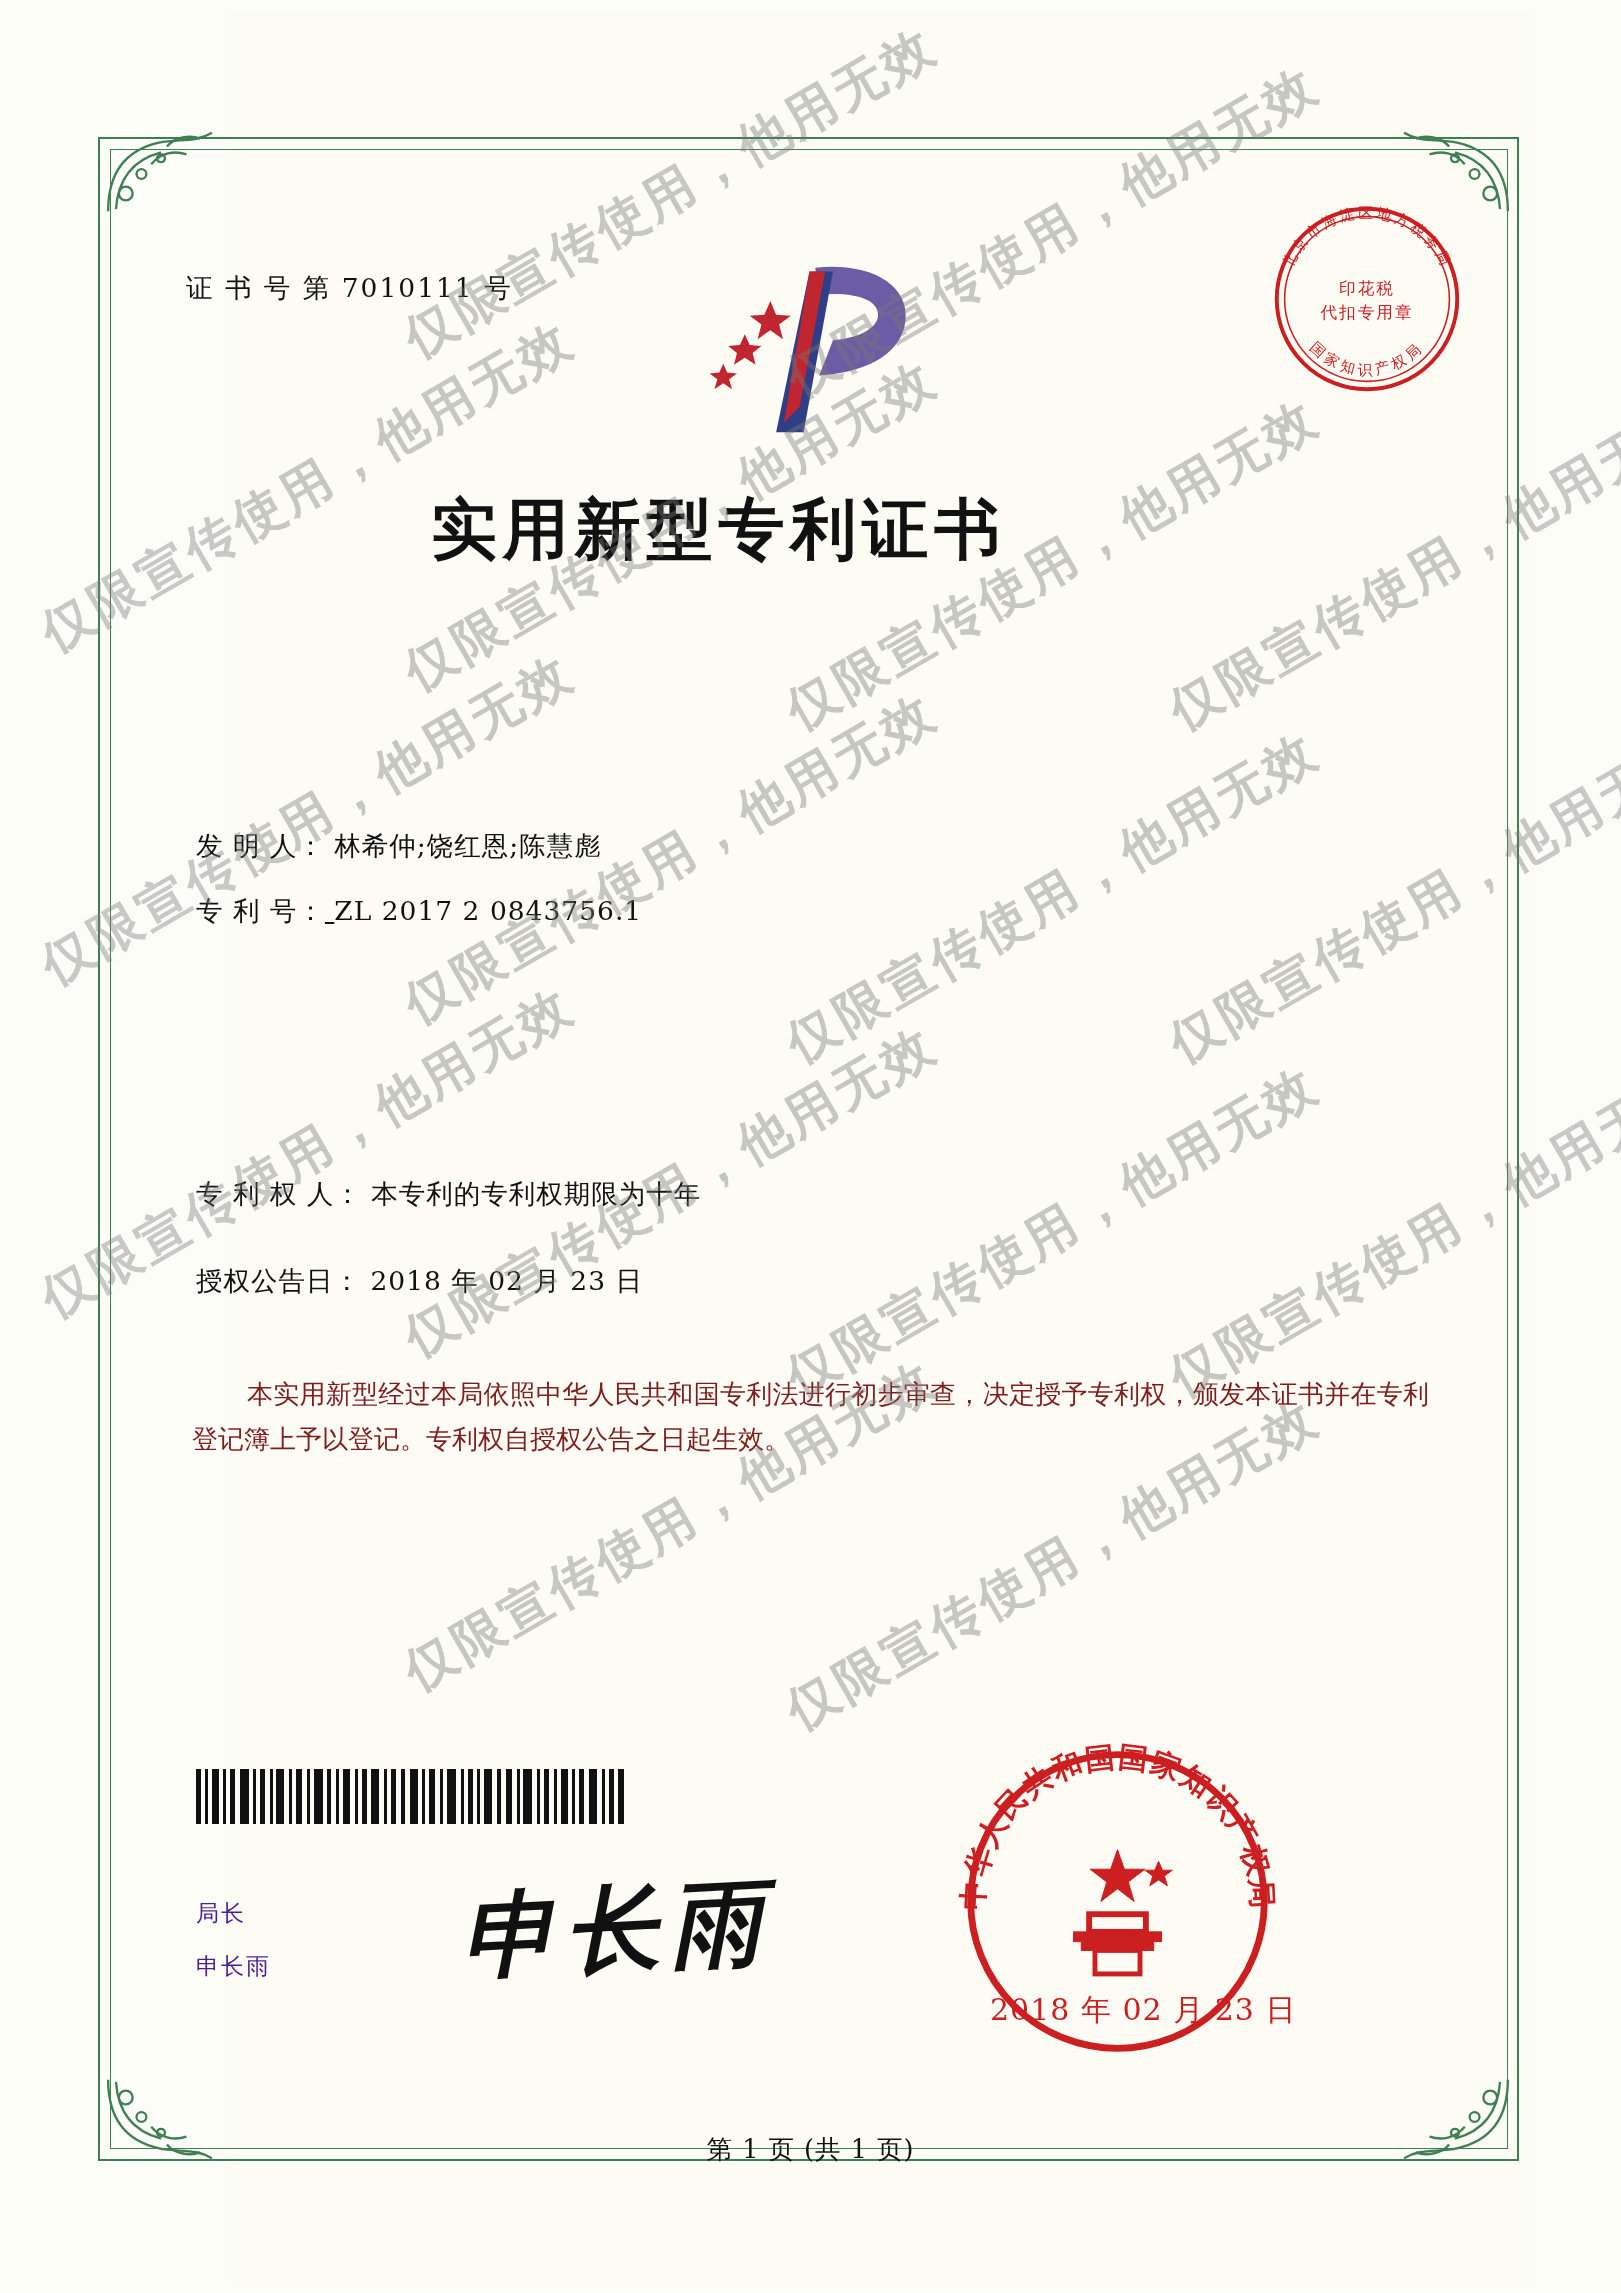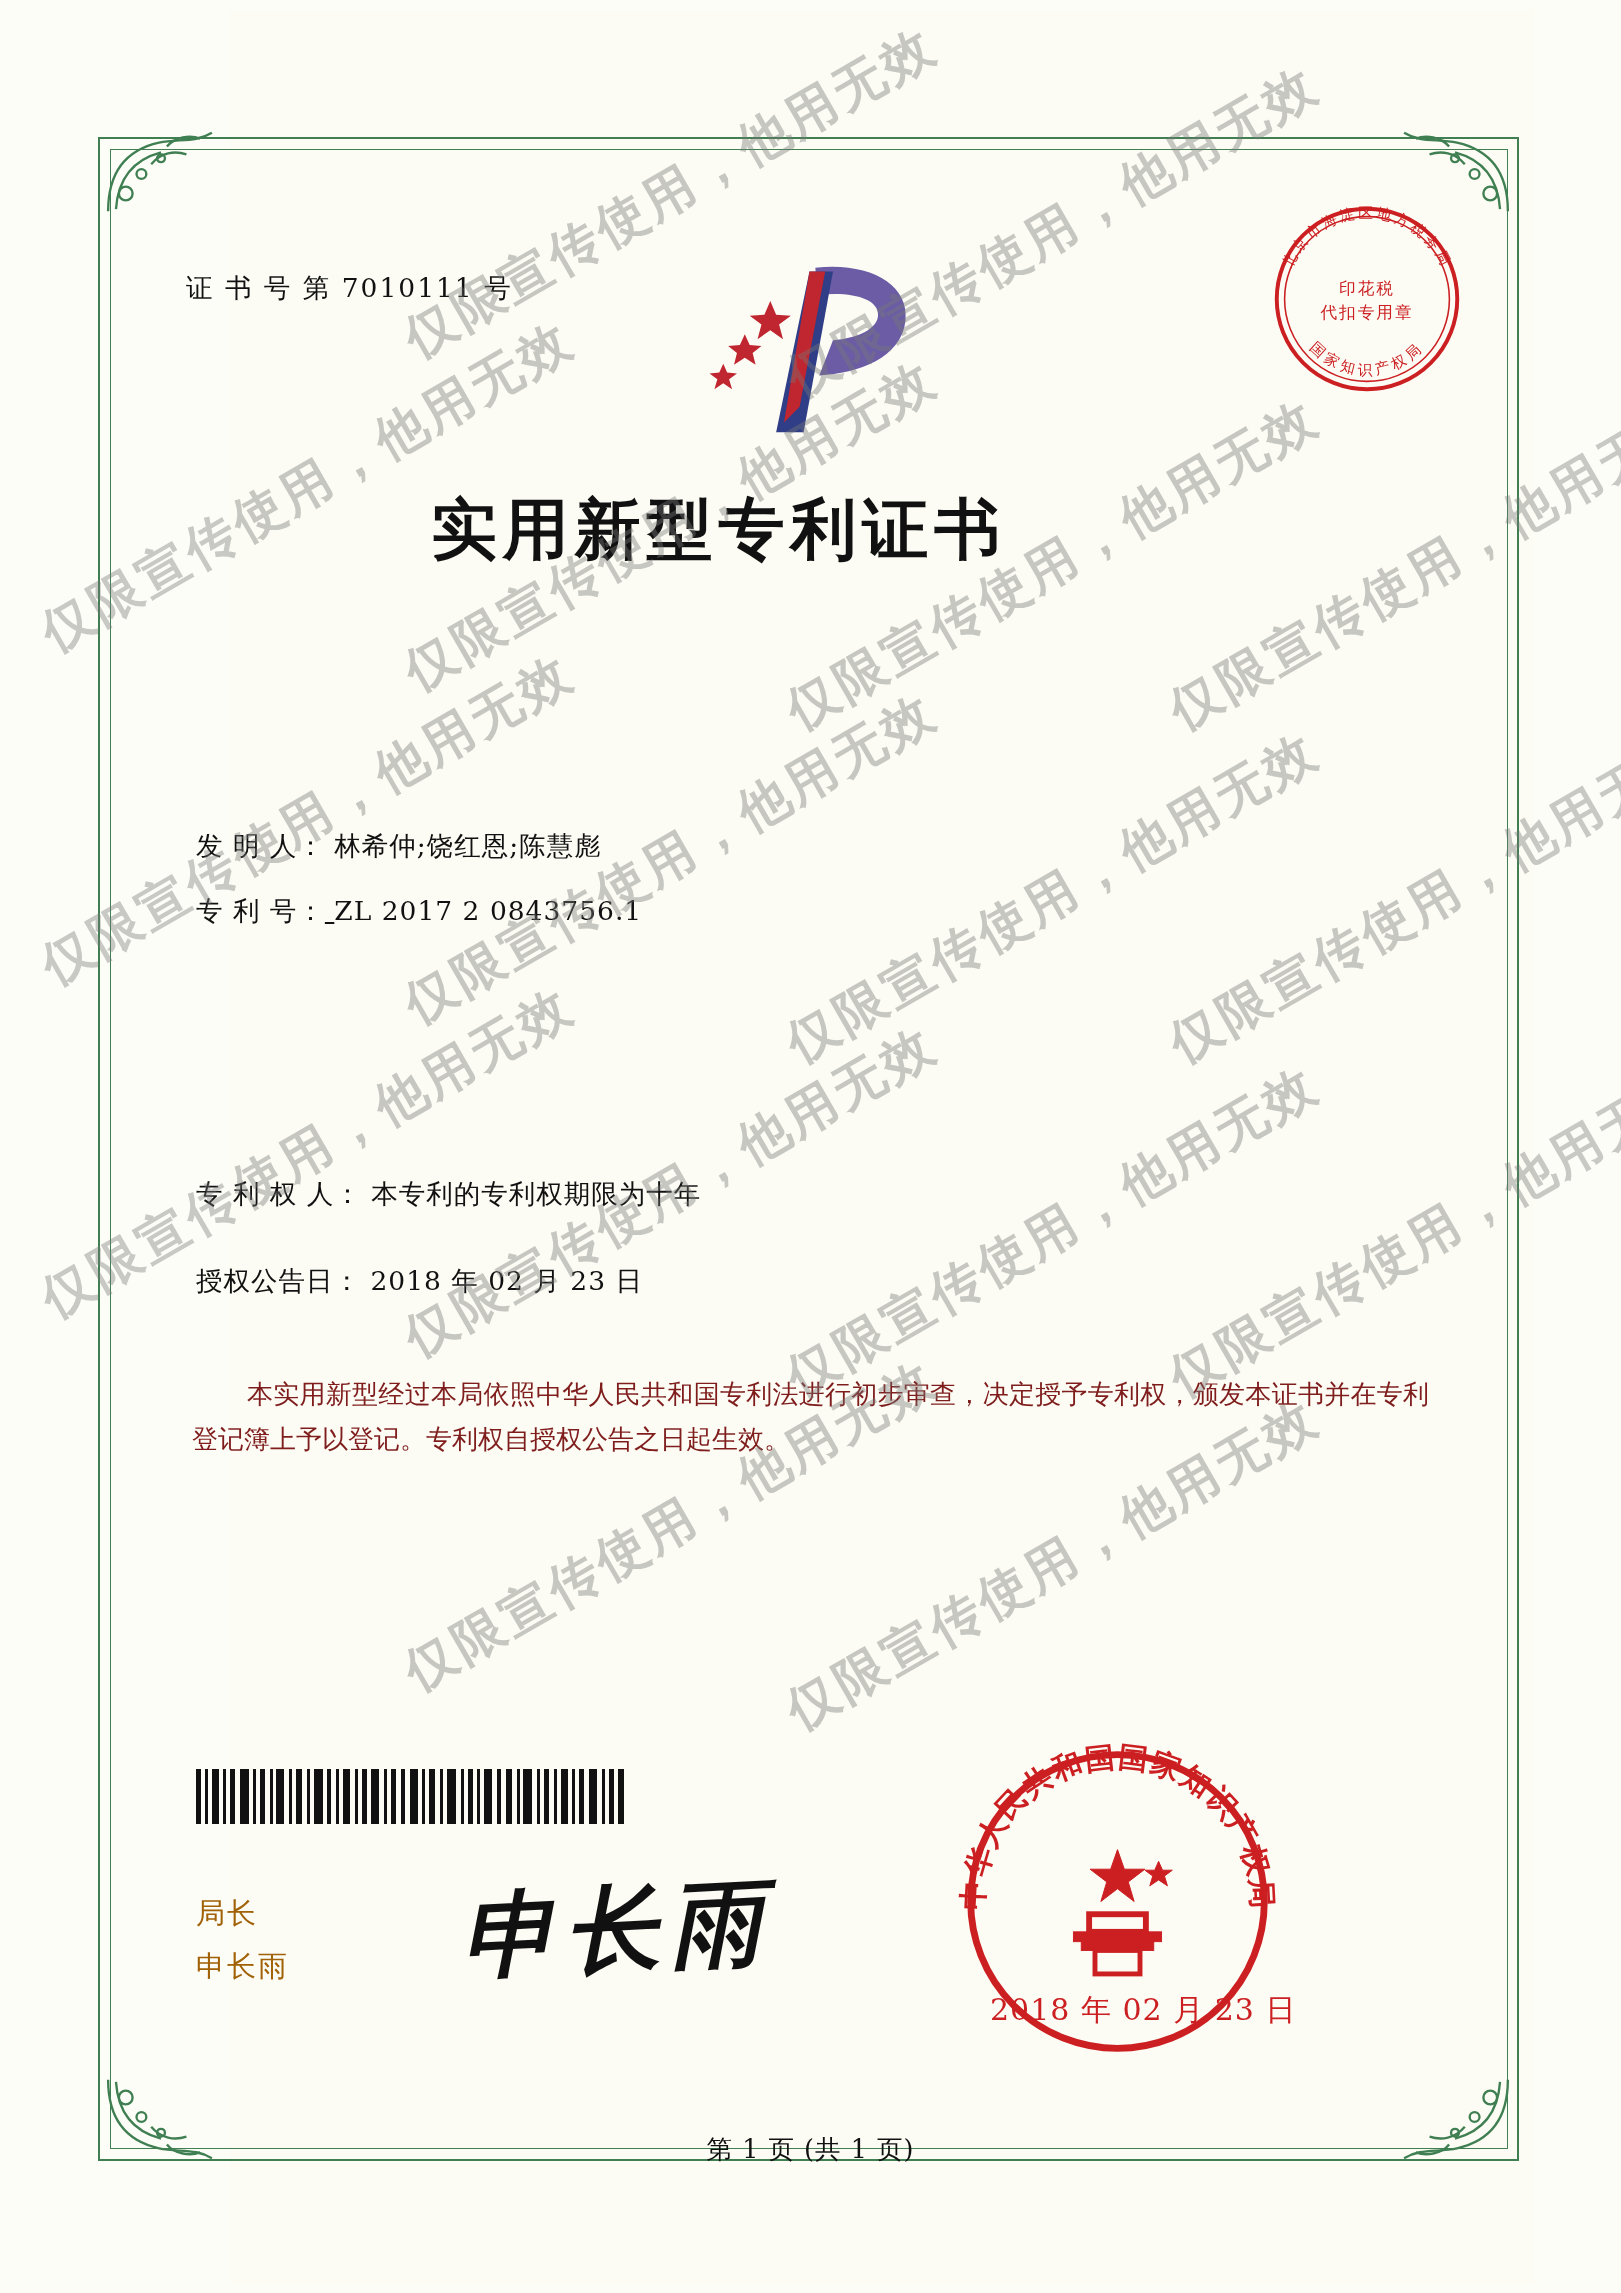--- a/index.html
+++ b/index.html
@@ -146,23 +146,23 @@
     top: 0;
     height: 55px;
     background: #111;
   }
 
   
   #sig-labels {
     position: absolute;
     left: 196px;
     top: 1887px;
-    font-size: 29px;
+    font-size: 23px;
     line-height: 53px;
-    color: #a16207;
+    color: #4c1d95;
     letter-spacing: 2px;
   }
   #sig-script {
     position: absolute;
     left: 461px;
     top: 1867px;
     font-size: 94px;
     font-family: "DejaVu Serif", "Liberation Serif", serif;
     font-style: italic;
     font-weight: bold;

